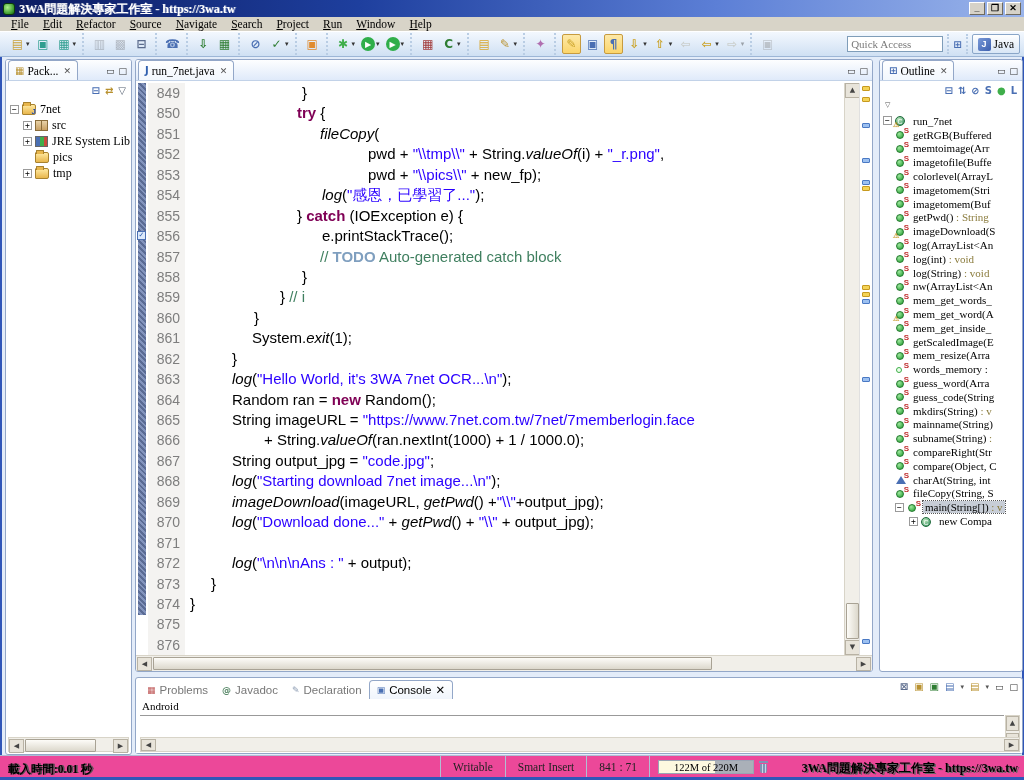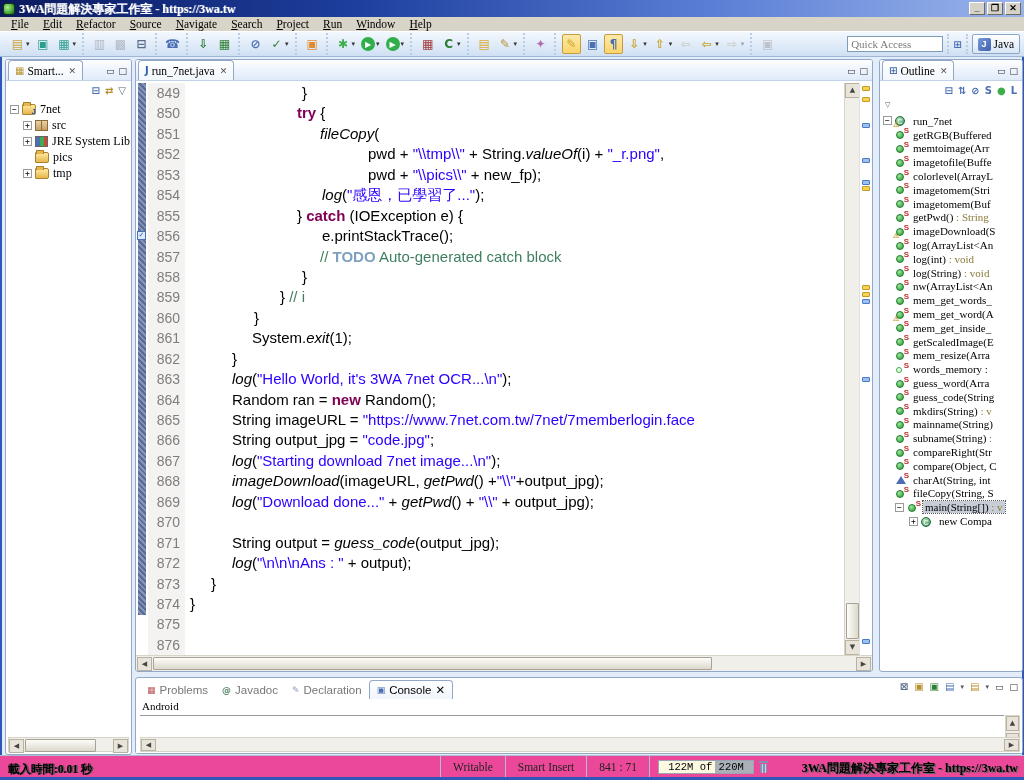--- a/index.html
+++ b/index.html
@@ -348,21 +348,21 @@
         <span class="jicon">J</span>
         <span class="persp-label">Java</span>
       </span>
     </div>
   </div>
 
   <div class="panel" id="pkg-panel">
     <div class="panel-head">
       <span class="vtab">
         <span class="pt-icon" style="color:#b8912f">▦</span>
-        <span>Smart...</span>
+        <span>Pack...</span>
         <span class="close-x">✕</span>
       </span>
       <span class="minmax">
         <span class="mm">▭</span>
         <span class="mm">□</span>
       </span>
     </div>
     <div class="panel-toolbar" id="pkg-toolbar">
         <span class="pt-icon" style="color: rgb(74, 111, 179);">⊟</span>
         <span class="pt-icon" style="color: rgb(184, 145, 47);">⇄</span>
@@ -460,26 +460,26 @@
           <div class="cl" style="height: 20.45px; line-height: 20.45px; padding-left: 132px;"><span class="tok-p">e.printStackTrace();</span></div>
           <div class="cl" style="height: 20.45px; line-height: 20.45px; padding-left: 130px;"><span class="tok-c">// </span><span class="tok-t">TODO</span><span class="tok-c"> Auto-generated catch block</span></div>
           <div class="cl" style="height: 20.45px; line-height: 20.45px; padding-left: 112px;"><span class="tok-p">}</span></div>
           <div class="cl" style="height: 20.45px; line-height: 20.45px; padding-left: 90px;"><span class="tok-p">} </span><span class="tok-c">// i</span></div>
           <div class="cl" style="height: 20.45px; line-height: 20.45px; padding-left: 64px;"><span class="tok-p">}</span></div>
           <div class="cl" style="height: 20.45px; line-height: 20.45px; padding-left: 62px;"><span class="tok-p">System.</span><span class="tok-i tok-p">exit</span><span class="tok-p">(1);</span></div>
           <div class="cl" style="height: 20.45px; line-height: 20.45px; padding-left: 42px;"><span class="tok-p">}</span></div>
           <div class="cl" style="height: 20.45px; line-height: 20.45px; padding-left: 42px;"><span class="tok-i tok-p">log</span><span class="tok-p">(</span><span class="tok-s">"Hello World, it's 3WA 7net OCR...\n"</span><span class="tok-p">);</span></div>
           <div class="cl" style="height: 20.45px; line-height: 20.45px; padding-left: 42px;"><span class="tok-p">Random ran = </span><span class="tok-k">new</span><span class="tok-p"> Random();</span></div>
           <div class="cl" style="height: 20.45px; line-height: 20.45px; padding-left: 42px;"><span class="tok-p">String imageURL = </span><span class="tok-s">"https://www.7net.com.tw/7net/7memberlogin.face</span></div>
+          <div class="cl" style="height: 20.45px; line-height: 20.45px; padding-left: 74px;"><span class="tok-p">+ String.</span><span class="tok-i tok-p">valueOf</span><span class="tok-p">(ran.nextInt(1000) + 1 / 1000.0);</span></div>
           <div class="cl" style="height: 20.45px; line-height: 20.45px; padding-left: 42px;"><span class="tok-p">String output_jpg = </span><span class="tok-s">"code.jpg"</span><span class="tok-p">;</span></div>
           <div class="cl" style="height: 20.45px; line-height: 20.45px; padding-left: 42px;"><span class="tok-i tok-p">log</span><span class="tok-p">(</span><span class="tok-s">"Starting download 7net image...\n"</span><span class="tok-p">);</span></div>
           <div class="cl" style="height: 20.45px; line-height: 20.45px; padding-left: 42px;"><span class="tok-i tok-p">imageDownload</span><span class="tok-p">(imageURL, </span><span class="tok-i tok-p">getPwd</span><span class="tok-p">() +</span><span class="tok-s">"\\"</span><span class="tok-p">+output_jpg);</span></div>
           <div class="cl" style="height: 20.45px; line-height: 20.45px; padding-left: 42px;"><span class="tok-i tok-p">log</span><span class="tok-p">(</span><span class="tok-s">"Download done..."</span><span class="tok-p"> + </span><span class="tok-i tok-p">getPwd</span><span class="tok-p">() + </span><span class="tok-s">"\\"</span><span class="tok-p"> + output_jpg);</span></div>
           <div class="cl" style="height: 20.45px; line-height: 20.45px; padding-left: 0px;">&nbsp;</div>
-          <div class="cl" style="height: 20.45px; line-height: 20.45px; padding-left: 42px;"><span class="tok-p">String output = </span><span class="tok-i tok-p">guess_code</span><span class="tok-p">(output_jpg);</span></div>
           <div class="cl" style="height: 20.45px; line-height: 20.45px; padding-left: 42px;"><span class="tok-i tok-p">log</span><span class="tok-p">(</span><span class="tok-s">"\n\n\nAns : "</span><span class="tok-p"> + output);</span></div>
           <div class="cl" style="height: 20.45px; line-height: 20.45px; padding-left: 21px;"><span class="tok-p">}</span></div>
           <div class="cl" style="height: 20.45px; line-height: 20.45px; padding-left: 0px;"><span class="tok-p">}</span></div>
           <div class="cl" style="height: 20.45px; line-height: 20.45px; padding-left: 0px;">&nbsp;</div>
         </div>
       <div class="ed-vscroll">
         <span class="sc-arrow" style="top:0;">▲</span>
         <span class="ed-vthumb" style="top:520px; height:36px;"></span>
         <span class="sc-arrow" style="bottom:0;">▼</span>
       </div>
@@ -791,20 +791,20 @@
   </div>
 
   <div class="statusbar">
     <span class="st-left">載入時間:0.01 秒</span>
     <span class="st-seg">Writable</span>
     <span class="st-seg">Smart Insert</span>
     <span class="st-seg">841 : 71</span>
     <span class="heap-wrap">
       <span class="heap">
         <span class="heap-fill"></span>
-        <span class="heap-text" style="display:block;font-family:Liberation Mono, monospace;">122M of 220M</span>
+        <span class="heap-text" style="display:block;">122M of 220M</span>
       </span>
       <span class="trash"></span>
     </span>
     <span class="st-overlay">3WA問題解決專家工作室 - https://3wa.tw</span>
   </div>
 
 </div>
 
 </body></html>

